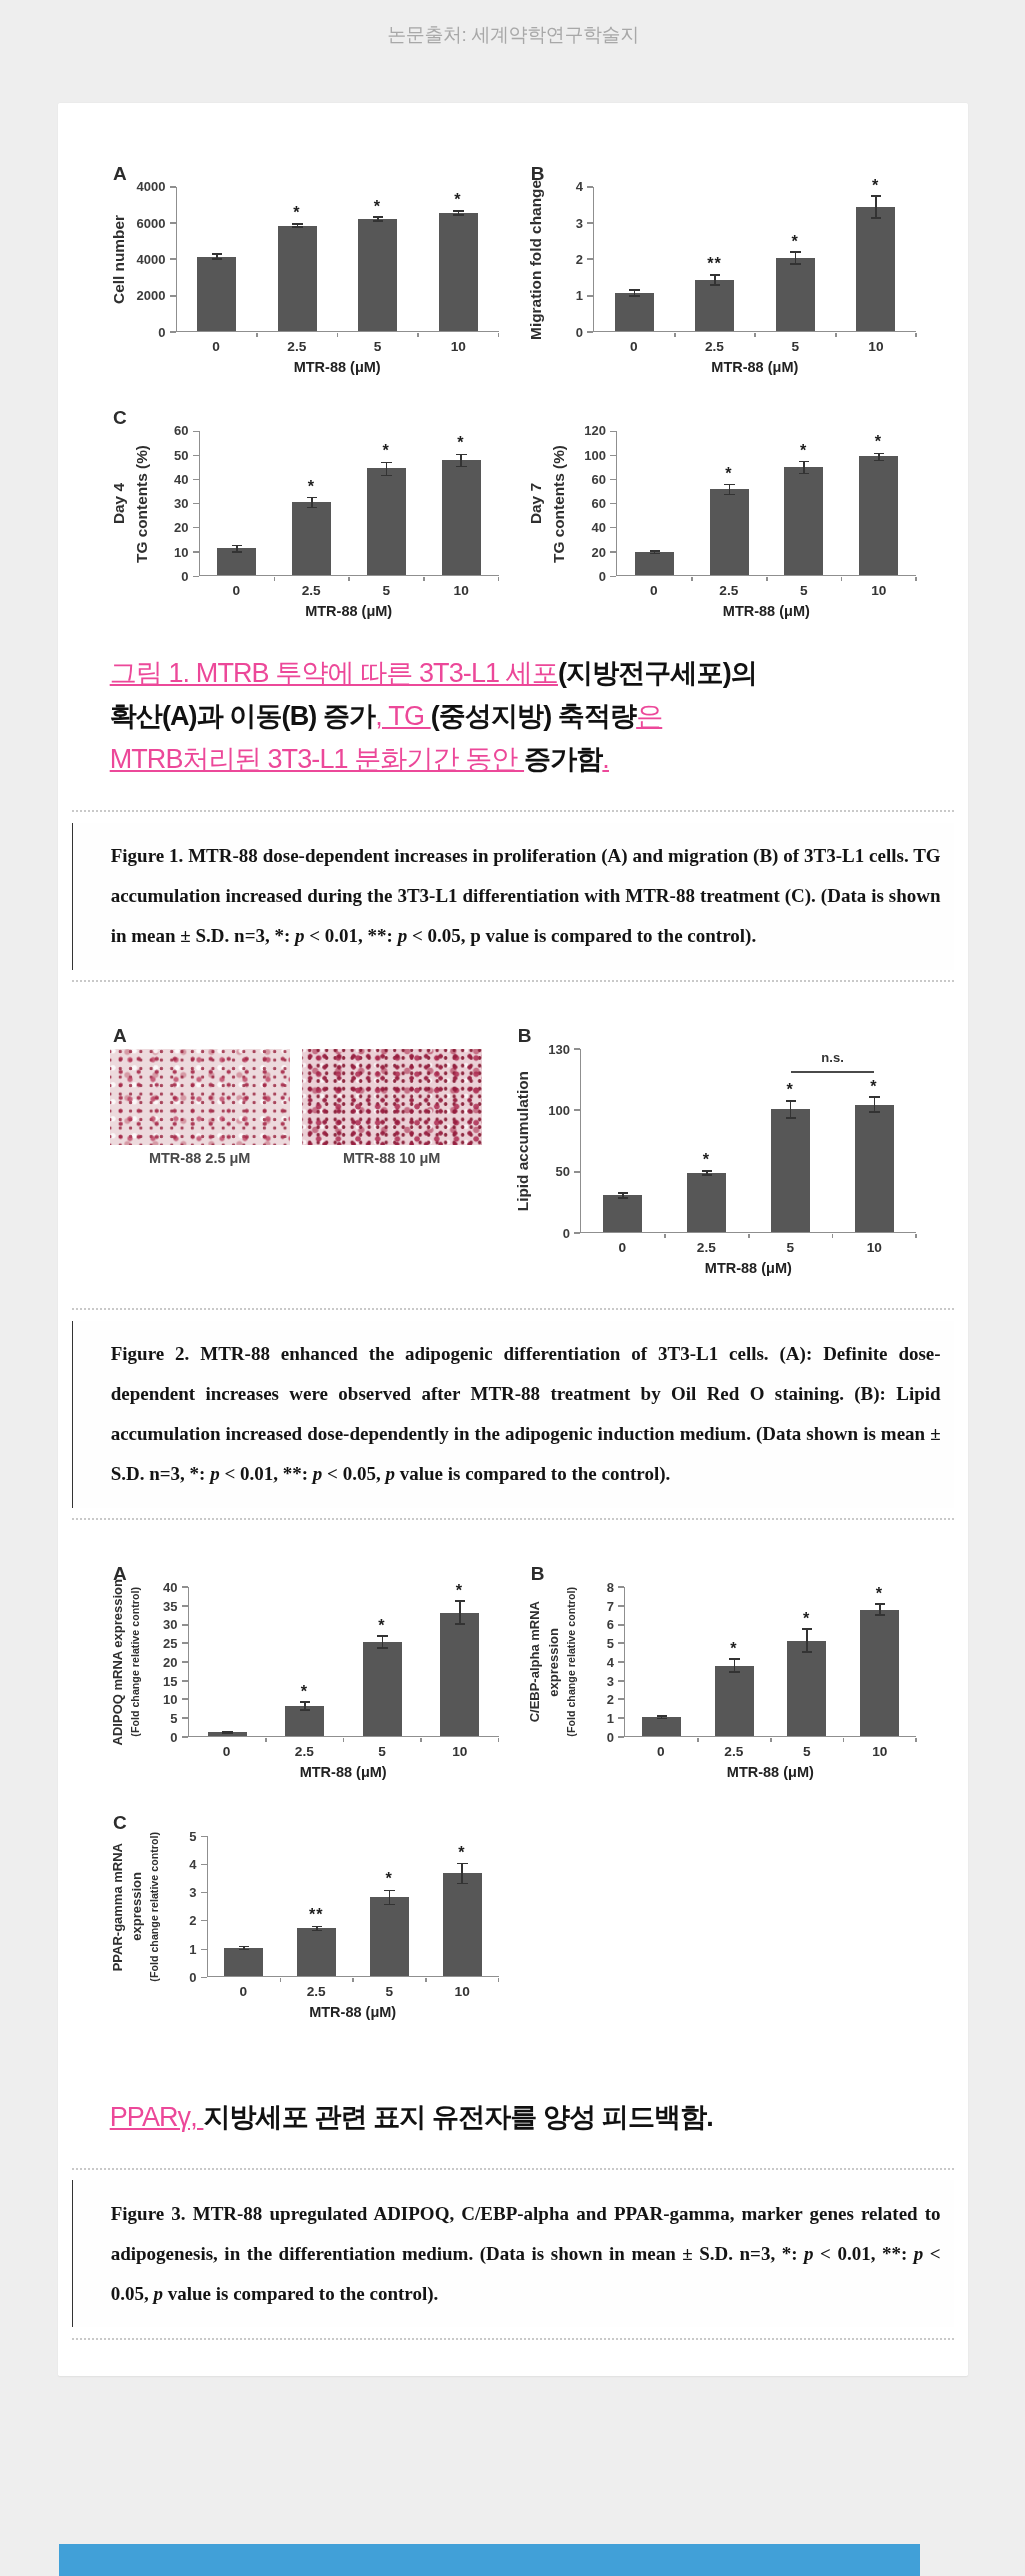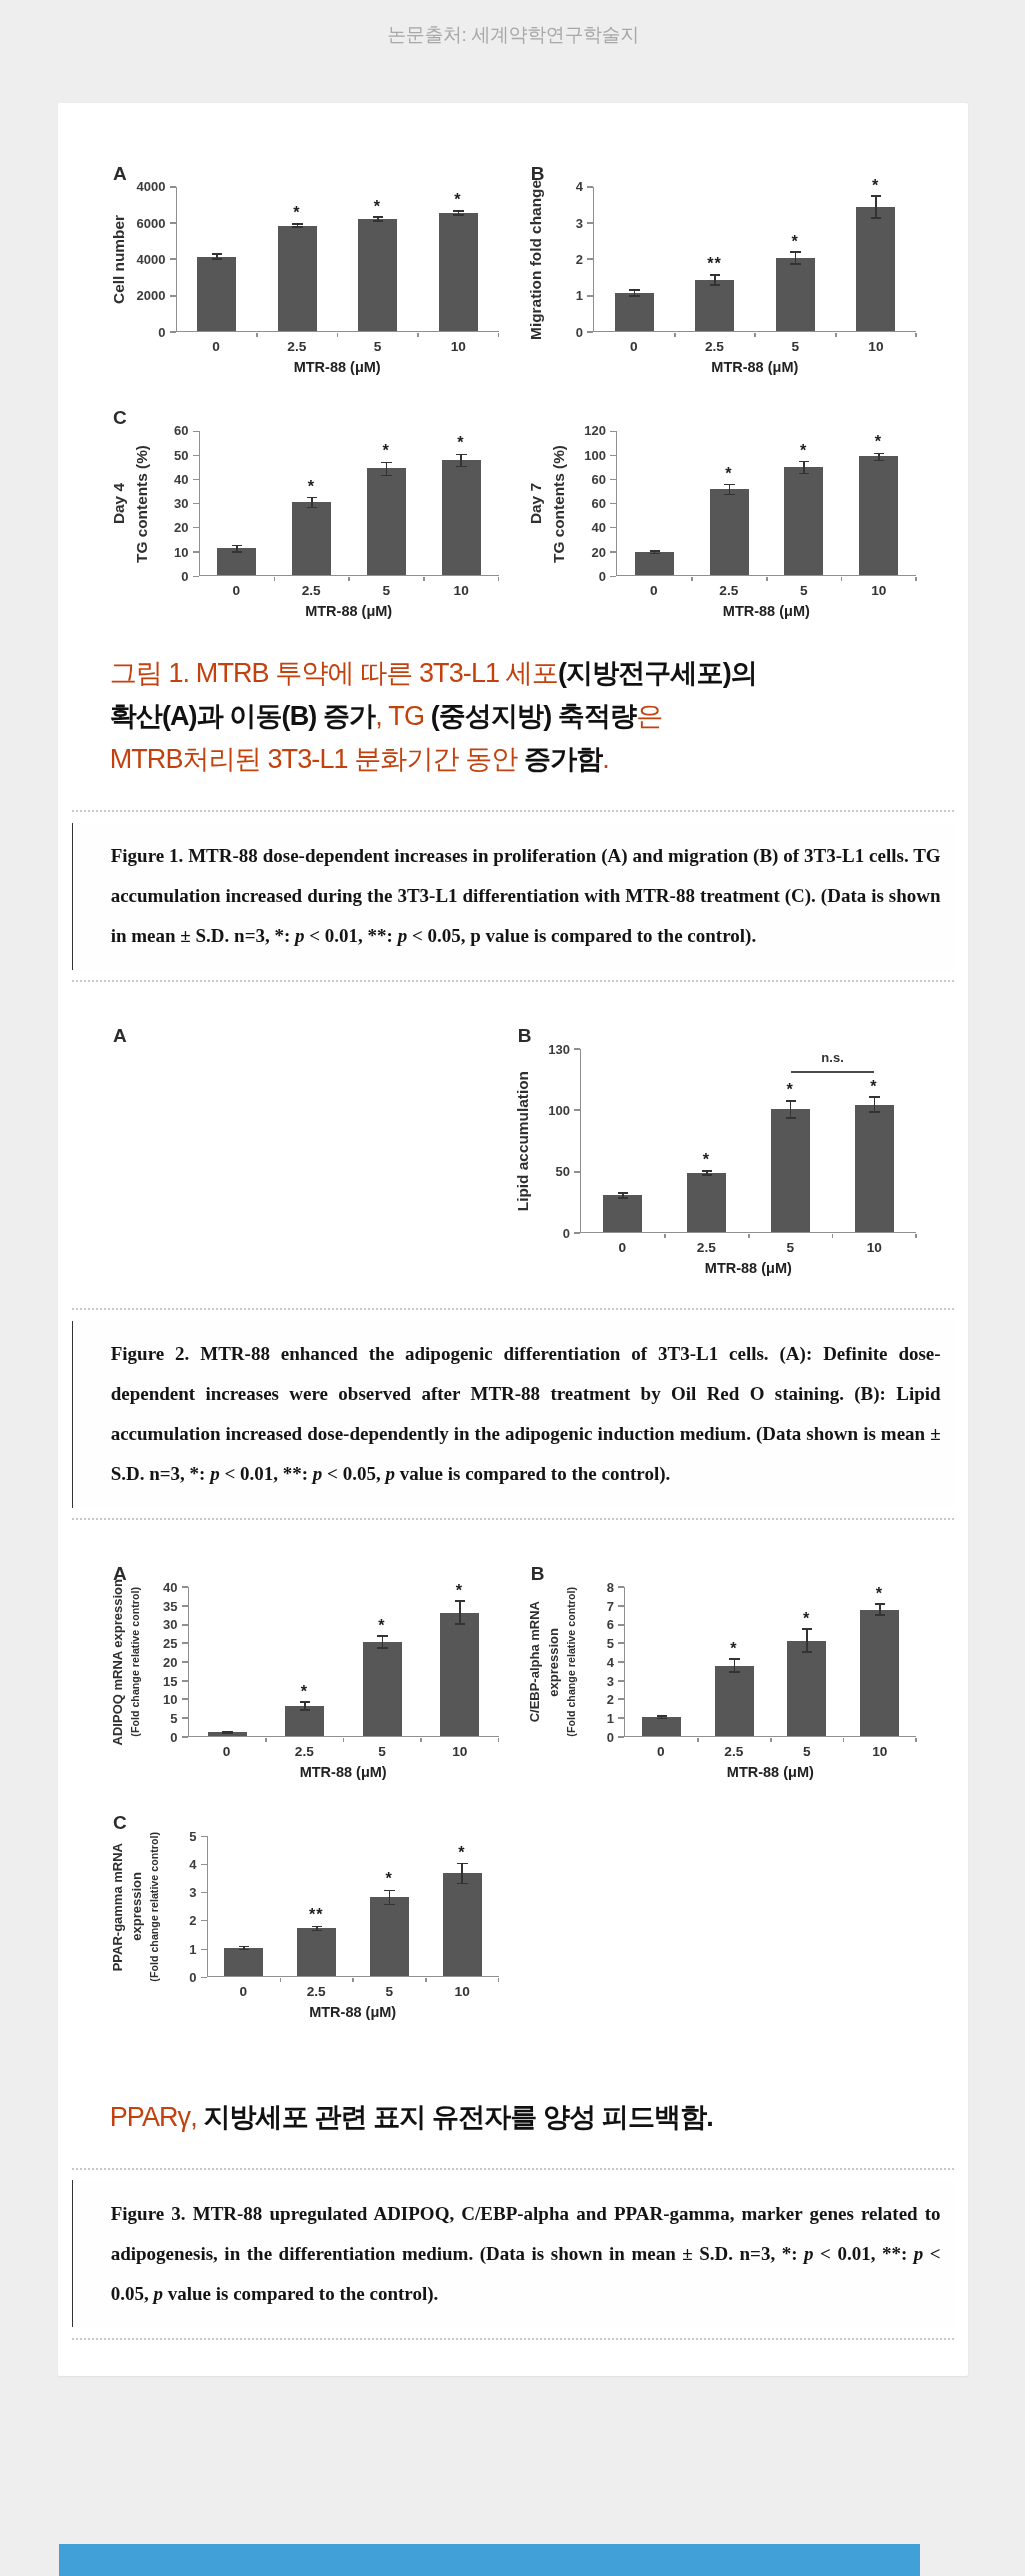--- a/index.html
+++ b/index.html
@@ -74,21 +74,21 @@
     radial-gradient(circle,rgba(150,28,62,.95) 0 1.9px,transparent 2.6px),
     radial-gradient(circle,rgba(172,42,80,.85) 0 2.4px,transparent 3.2px),
     radial-gradient(circle,rgba(132,22,48,.9) 0 1.5px,transparent 2.1px),
     radial-gradient(circle,rgba(255,255,255,.75) 0 1.9px,transparent 2.7px),
     radial-gradient(circle,rgba(178,62,92,.65) 0 2.7px,transparent 3.7px);
     background-size:14.5px 11px,19.7px 16.2px,8.5px 7.7px,18px 15.4px,23px 19.7px;
     background-position:0.9px 1.7px,6.8px 0.9px,3.4px 5.1px,11px 8.5px,1.7px 12px;}
 
   
   .kr-caption{font-size:27px;line-height:1.6;letter-spacing:-0.9px;margin:26px 38px 29px;}
-  .seg-g{color:#c2410c;font-weight:400;}
+  .seg-g{color:#ec4899;font-weight:400;text-decoration:underline;}
   .seg-b{color:#111111;font-weight:700;}
   .en-caption{border-top:2.6px dotted #c9c9c9;border-bottom:2.6px dotted #c9c9c9;
     padding:10.3px 0;margin:0 0 43px;}
   .en-inner{border-left:1.7px solid #333;background:#fefefe;padding:13.7px 13.7px 13.7px 38px;
     font-family:"Liberation Serif",serif;font-weight:bold;font-size:19px;
     line-height:2.1;text-align:justify;color:#141414;}
   .seg-e{}
   .seg-ei{font-style:italic;}
   .bottom-bar{position:absolute;left:59px;top:2544px;width:861px;height:32px;
     background:#41a0d8;}
@@ -330,20 +330,28 @@
   <div class="kr-caption"><span class="seg-g">그림 1. MTRB 투약에 따른 3T3-L1 세포</span><span class="seg-b">(지방전구세포)의</span><br><span class="seg-b">확산(A)과 이동(B) 증가</span><span class="seg-g">, TG </span><span class="seg-b">(중성지방) 축적량</span><span class="seg-g">은</span><br><span class="seg-g">MTRB처리된 3T3-L1 분화기간 동안 </span><span class="seg-b">증가함</span><span class="seg-g">.</span></div>
 
   <div class="en-caption">
     <div class="en-inner"><span class="seg-e">Figure 1. MTR-88 dose-dependent increases in proliferation (A) and migration (B) of 3T3-L1 cells. TG accumulation increased during the 3T3-L1 differentiation with MTR-88 treatment (C). (Data is shown in mean ± S.D. n=3, *: </span><span class="seg-ei">p</span><span class="seg-e"> &lt; 0.01, **: </span><span class="seg-ei">p</span><span class="seg-e"> &lt; 0.05, p value is compared to the control).</span></div>
   </div>
 
   <div class="fig-row">
     <div class="fig2-left">
       <div class="panel-letter">A</div>
       <div class="img-grid">
+        <div class="img-cell">
+          <div class="stain stain-1"></div>
+          <div class="img-label">MTR-88 2.5 μM</div>
+        </div>
+        <div class="img-cell">
+          <div class="stain stain-3"></div>
+          <div class="img-label">MTR-88 10 μM</div>
+        </div>
       </div>
     </div>
     <div class="chart chart-470">
         <div class="panel-letter">B</div>
         <div class="chart-main" style="height:184px">
           <div class="ylabels" style="width:23px">
             <span class="ylab lg">Lipid accumulation</span>
           </div>
           <div class="yaxis" style="width:43px">
             <div class="ytick-label" style="bottom:-7.7px">0</div>

